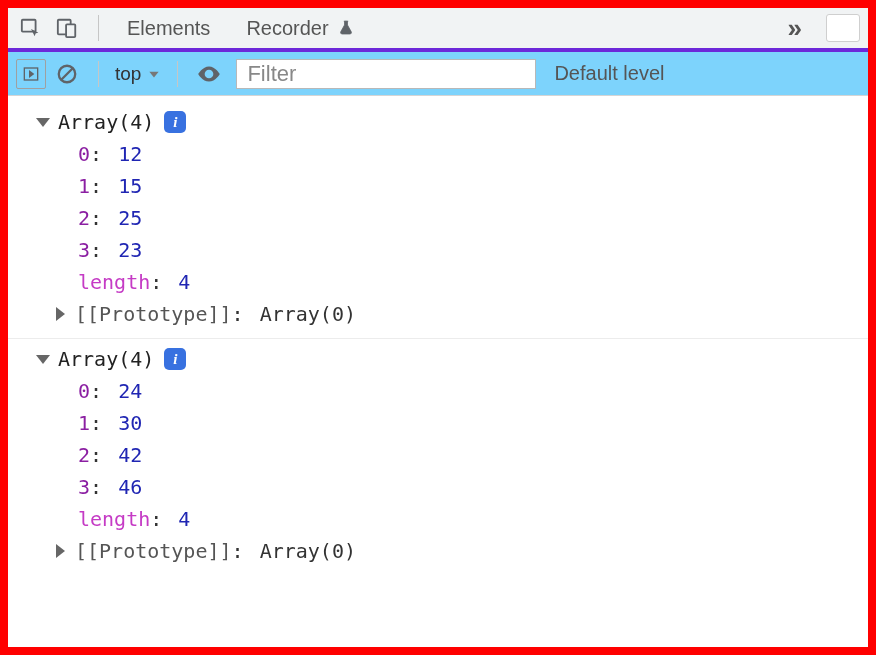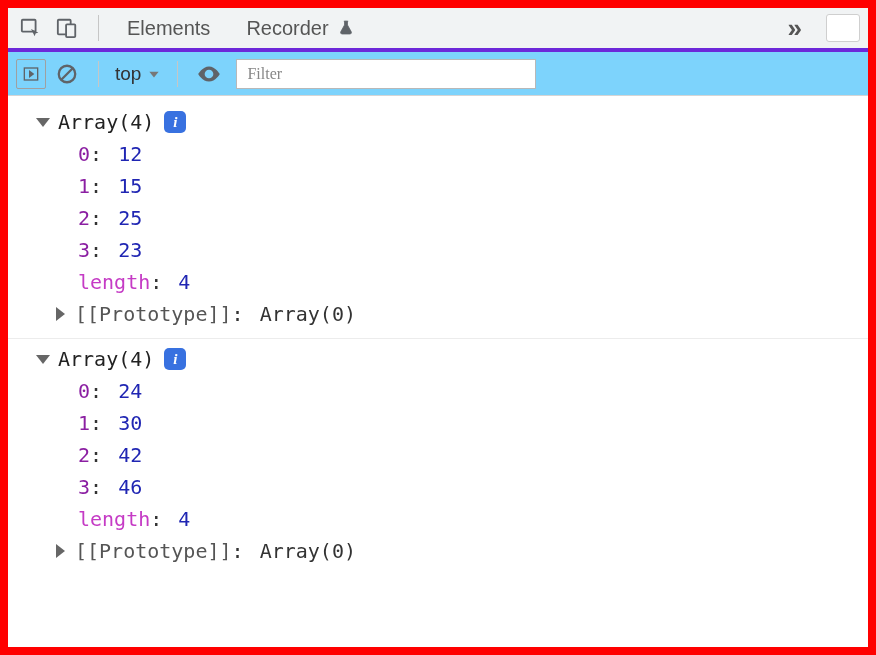--- a/index.html
+++ b/index.html
@@ -129,26 +129,25 @@
     justify-content: center;
     cursor: pointer;
     margin: 0 6px;
   }
   .filter-input {
     height: 30px;
     width: 300px;
     border: 1px solid #b8b8b8;
     border-radius: 0;
     padding: 0 10px;
-    font-size: 16px;
+    font-size: 22px;
     color: #888;
     outline: none;
     margin-left: 6px;
     background: #fff;
-    font-family: Liberation Serif, serif;
   }
   .filter-input::placeholder { color: #888; }
   .levels {
     margin-left: 18px;
     font-size: 20px;
     color: #555;
   }
 
   
   .console-body {
@@ -259,20 +258,21 @@
           </svg>
       </span>
     </div>
     <div class="vsep"></div>
     <div class="eye-btn">
       <svg width="26" height="26" viewBox="0 0 24 24" fill="#5f6368">
         <path d="M12 5 C6 5 2 12 2 12 s4 7 10 7 s10 -7 10 -7 s-4 -7 -10 -7 z M12 16 a4 4 0 1 1 0 -8 a4 4 0 0 1 0 8 z"></path>
       </svg>
     </div>
     <input class="filter-input" placeholder="Filter" style="">
+    <div class="levels"><span>Default level</span></div>
   </div>
 
   <div class="console-body">
 
     <div class="entry">
       <div class="row head">
         <span class="disclosure"></span>
         <span class="obj-name">Array(4)</span>
         <span class="info-badge">i</span>
       </div>

